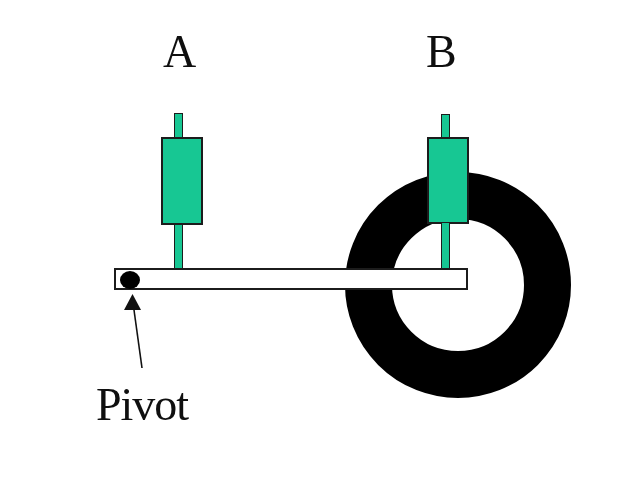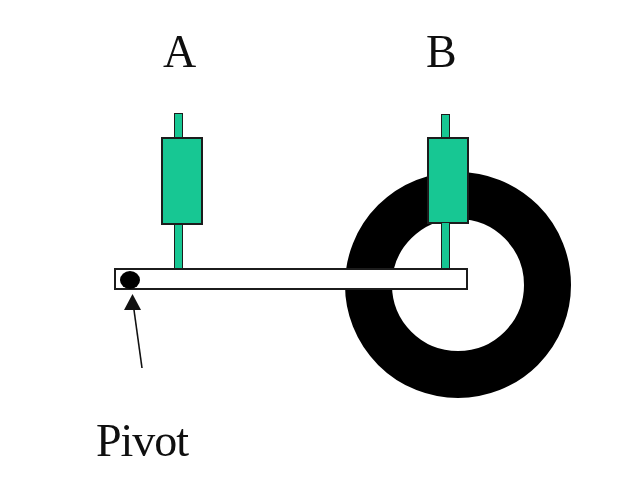--- a/index.html
+++ b/index.html
@@ -71,21 +71,21 @@
   
   .lbl{
     color:var(--color-text);
     font-size:46px;
     line-height:1;
     white-space:nowrap;
     z-index:5;
   }
   .lbl-a{left:163px;top:29px;}
   .lbl-b{left:426px;top:29px;}
-  .lbl-pivot{left:96px;top:382px;letter-spacing:-1px;margin-top:36px;}
+  .lbl-pivot{left:96px;top:382px;letter-spacing:-1px;}
 </style>
 </head>
 <body>
 
 <div class="stage">
 
   <div class="abs ring"></div>
 
   <div class="abs bar"></div>
 

